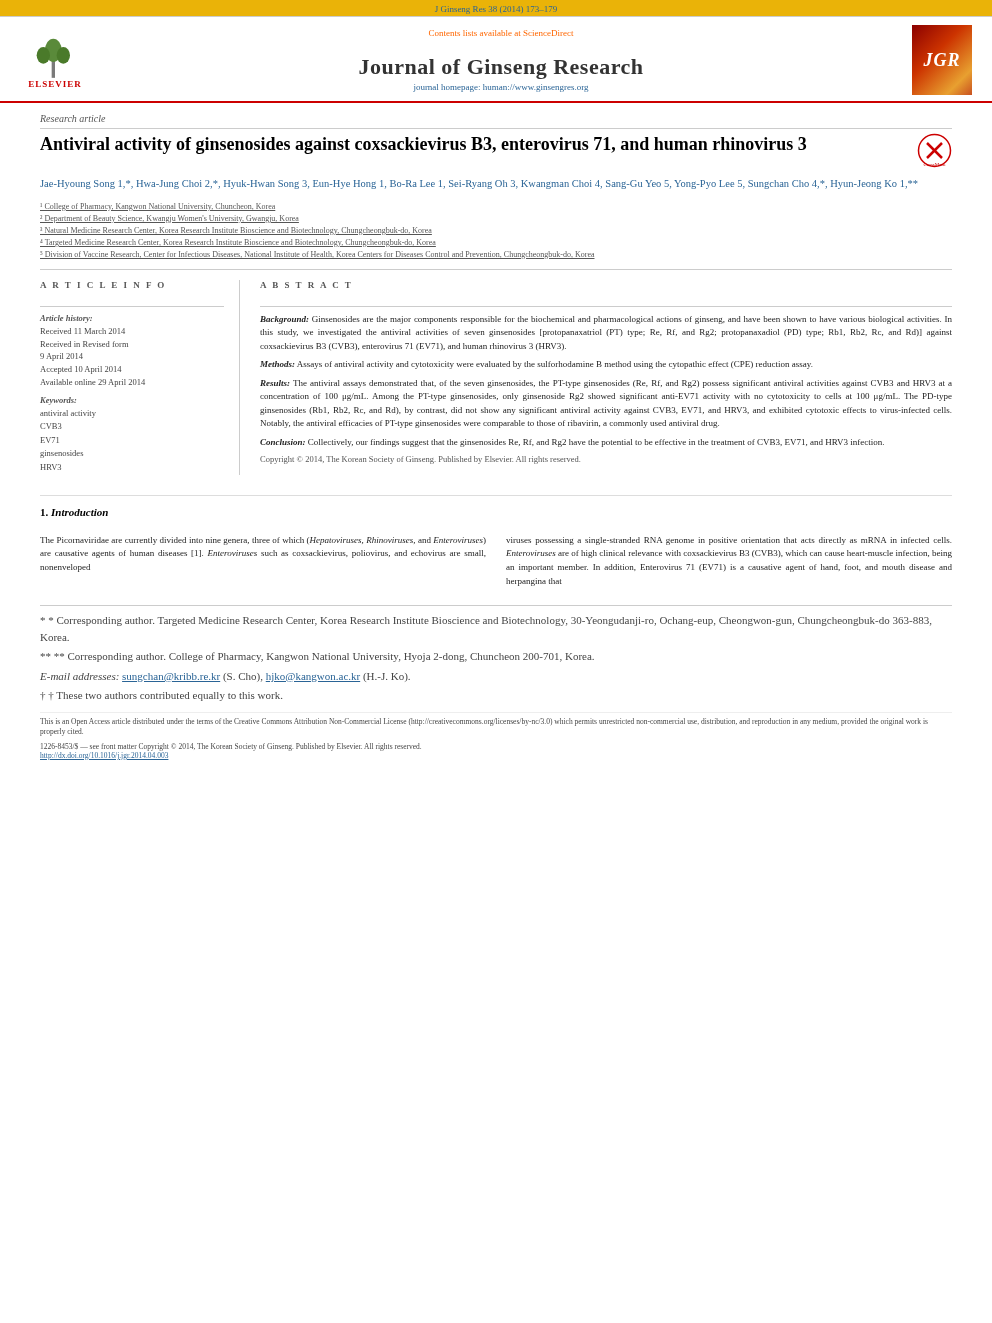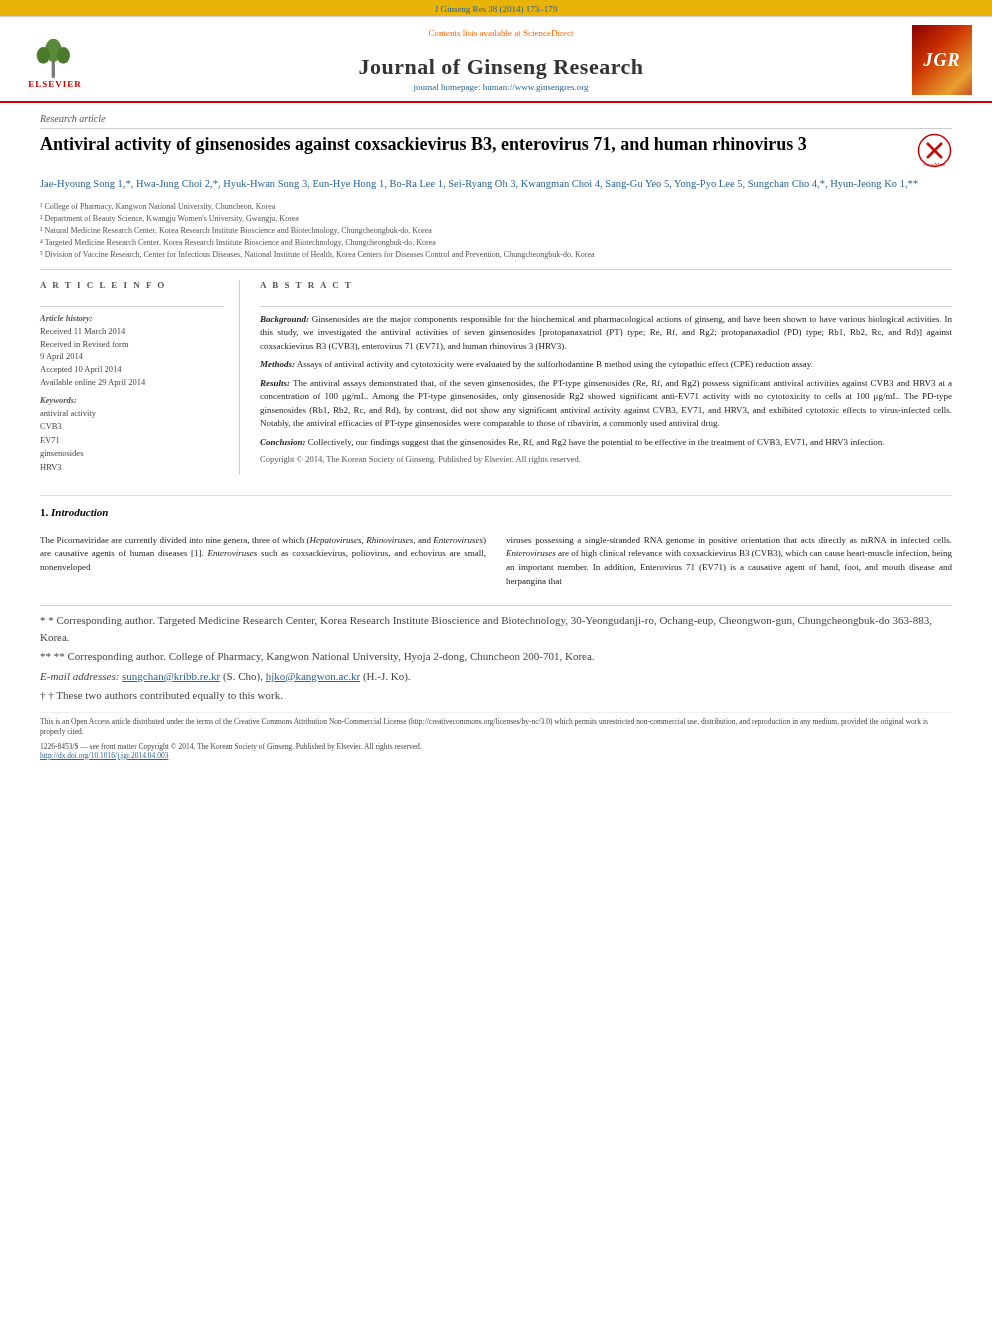--- a/index.html
+++ b/index.html
@@ -124,20 +124,21 @@
     }
 
     
     .affiliations {
       font-size: 8px;
       color: #555;
       line-height: 1.5;
       margin-bottom: 10px;
       border-bottom: 1px solid #ccc;
       padding-bottom: 8px;
+      text-decoration: underline;
     }
 
     
     .two-col {
       display: flex;
       gap: 20px;
       margin-top: 8px;
     }
     .left-col {
       width: 200px;

